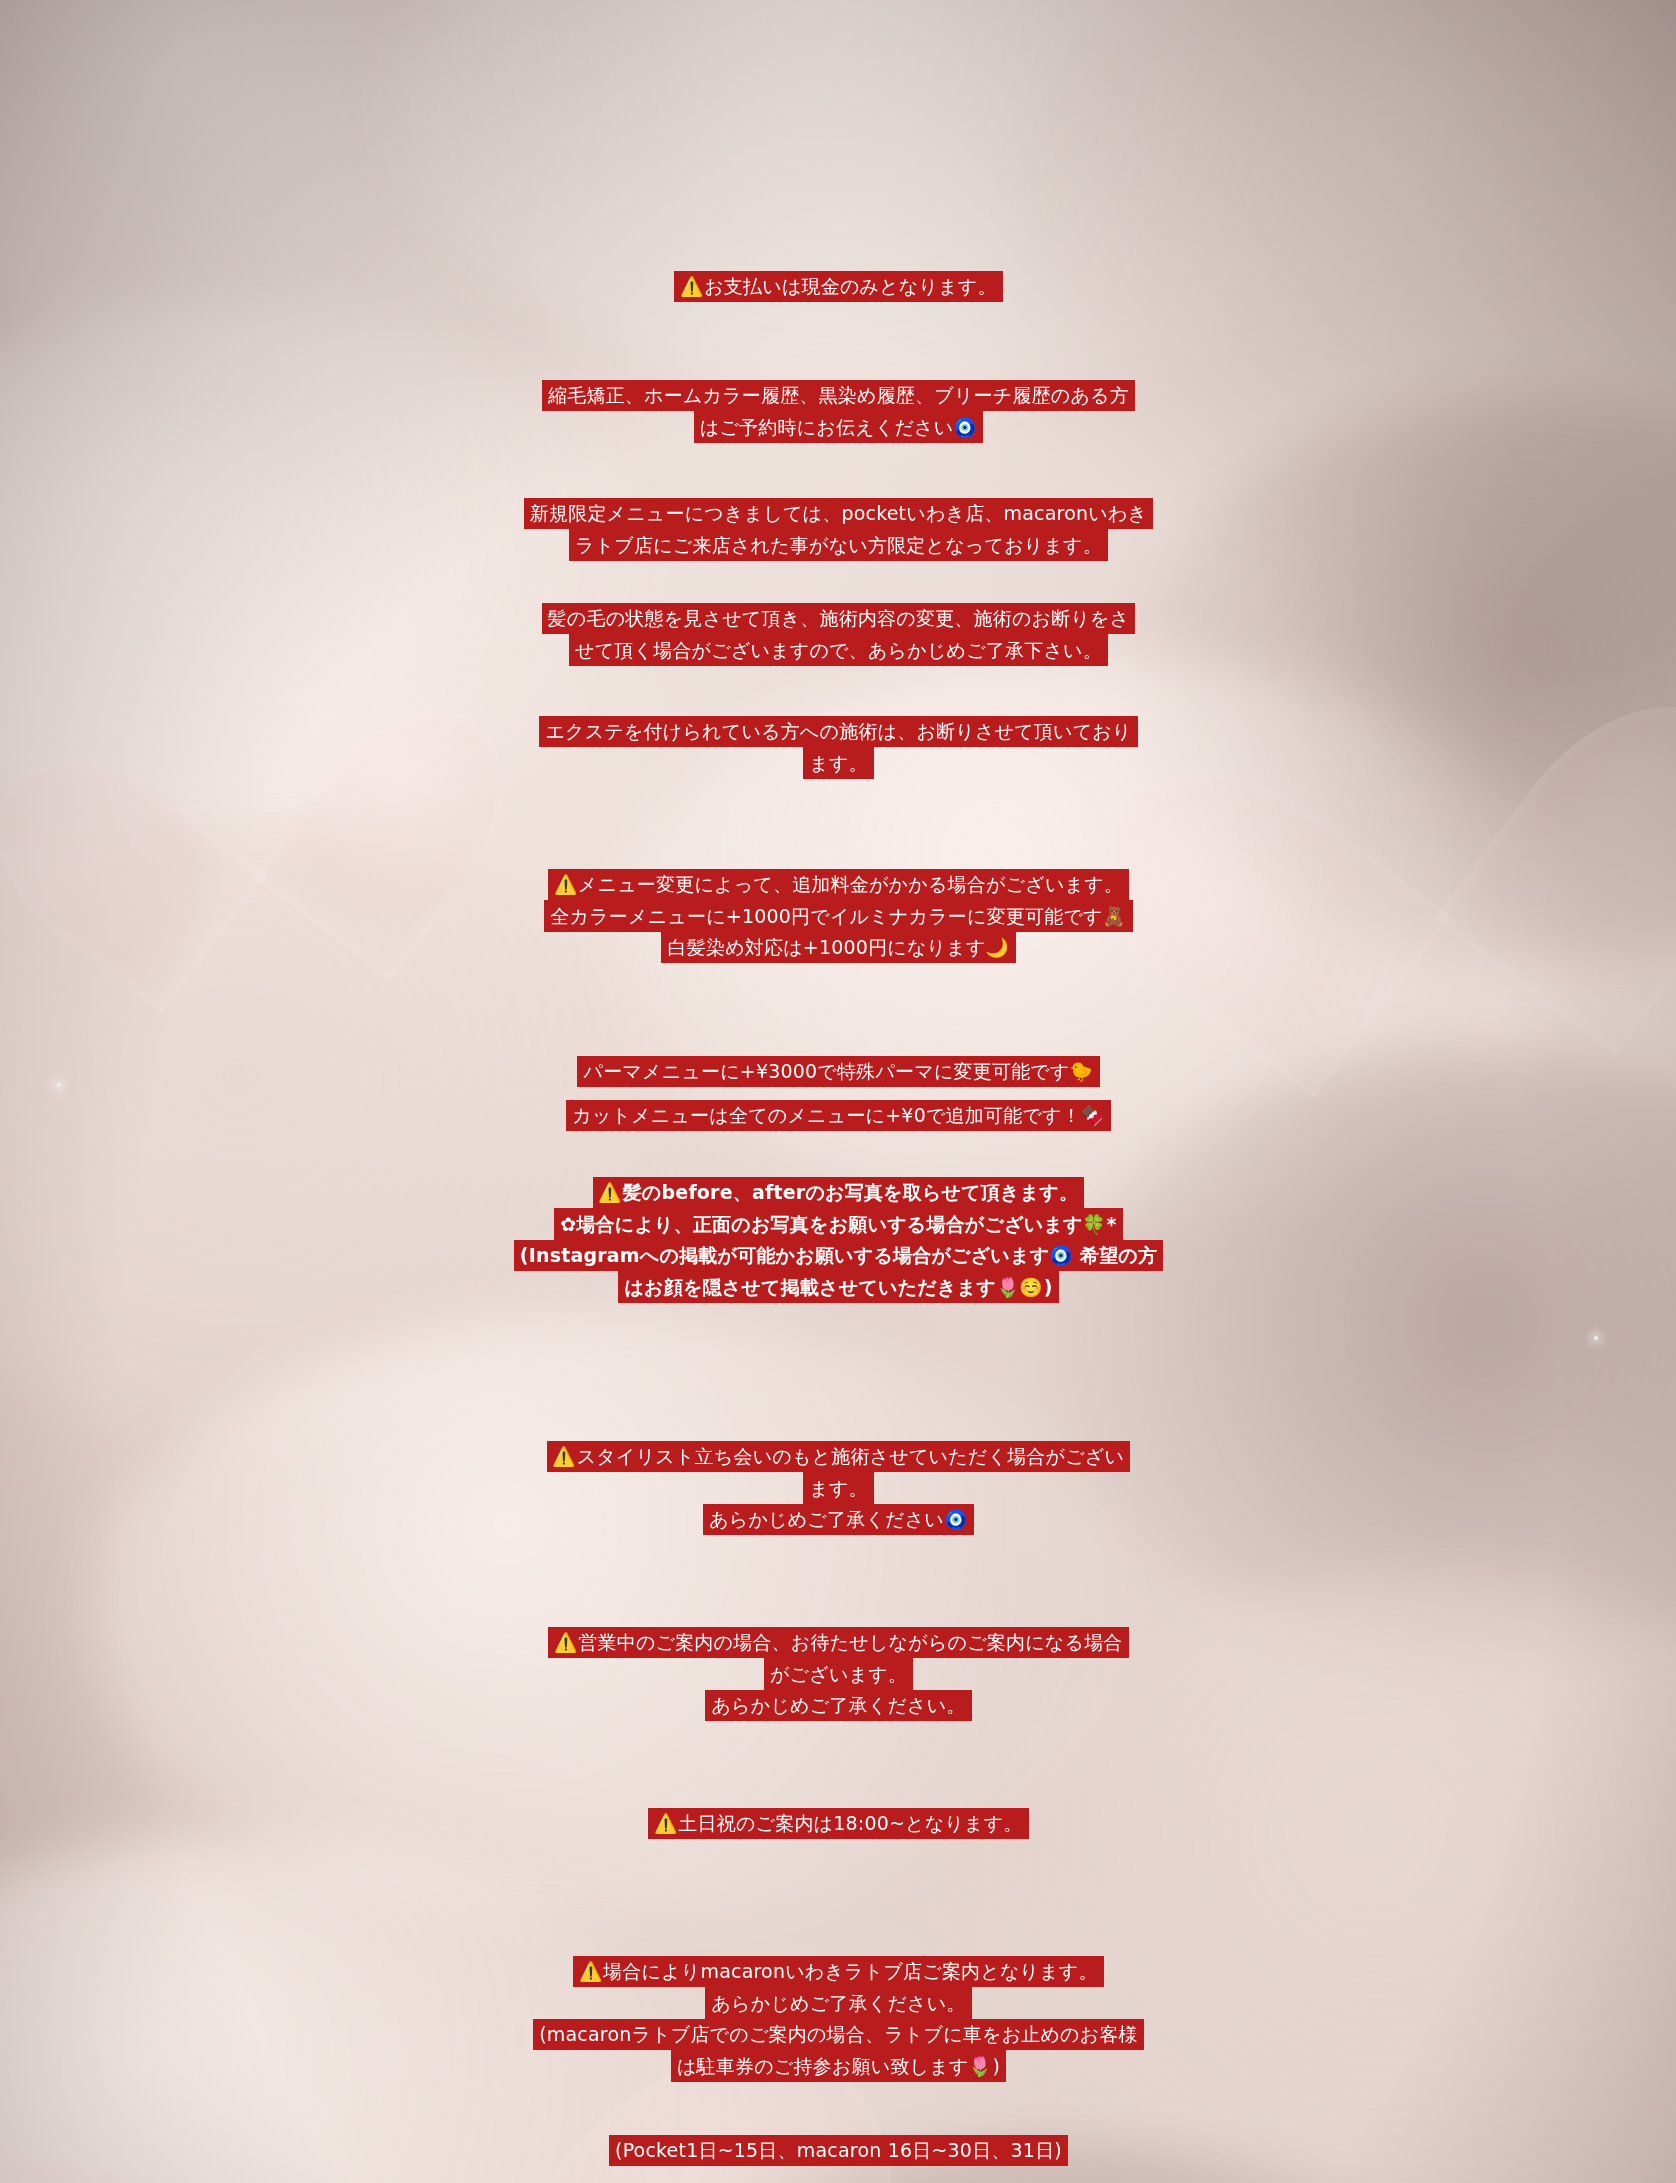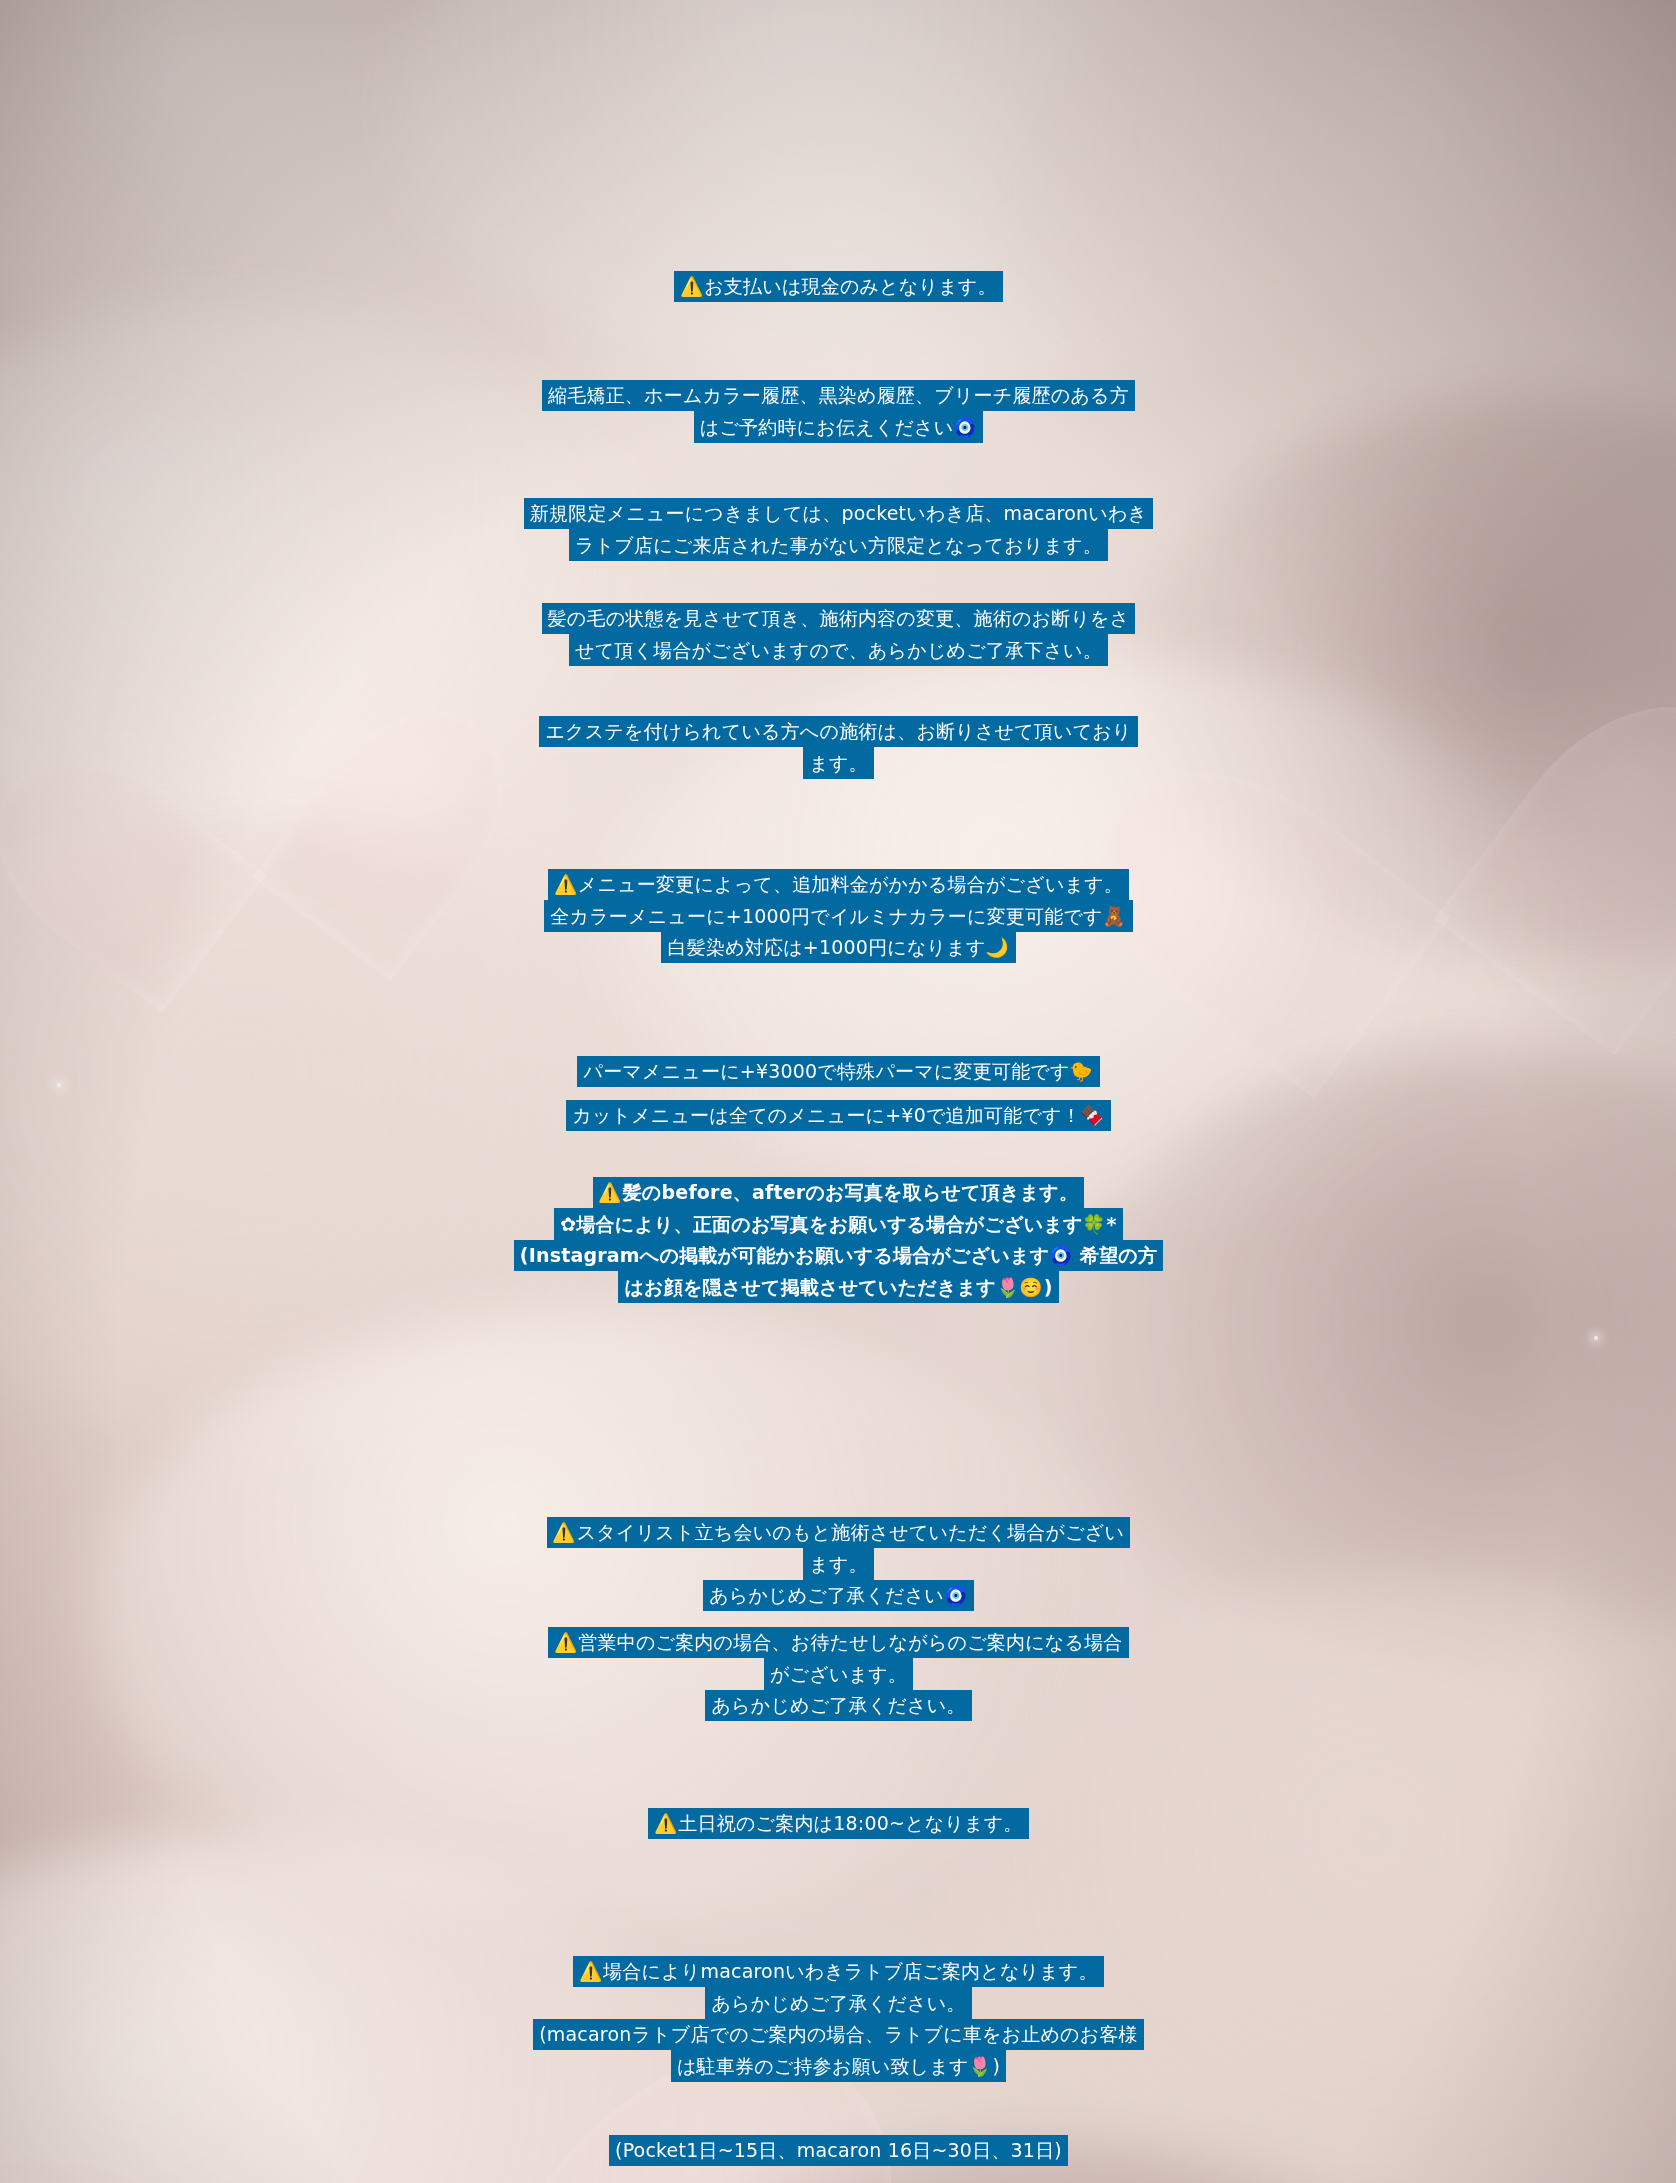--- a/index.html
+++ b/index.html
@@ -84,21 +84,21 @@
     align-items: center;
   }
   .block {
     width: 100%;
     display: flex;
     flex-direction: column;
     align-items: center;
   }
   .line {
     display: inline-block;
-    background: #0369a1;
+    background: #b91c1c;
     color: #ffffff;
     font-size: 19px;
     line-height: 1.52;
     letter-spacing: 0.2px;
     padding: 1.3px 6.1px;
     margin: 0;
     white-space: pre;
     box-decoration-break: clone;
     -webkit-box-decoration-break: clone;
   }
@@ -172,21 +172,21 @@
       <div><span class="line">カットメニューは全てのメニューに+¥0で追加可能です！🍫</span></div>
     </div>
 
     <div class="block" style="position:absolute; top:1177px; left:0;font-weight:bold;">
       <div><span class="line">⚠️髪のbefore、afterのお写真を取らせて頂きます。</span></div>
       <div><span class="line">✿場合により、正面のお写真をお願いする場合がございます🍀*</span></div>
       <div><span class="line">(Instagramへの掲載が可能かお願いする場合がございます🧿 希望の方</span></div>
       <div><span class="line">はお顔を隠させて掲載させていただきます🌷☺️)</span></div>
     </div>
 
-    <div class="block" style="position:absolute; top:1517px; left:0;">
+    <div class="block" style="position:absolute; top:1441px; left:0;">
       <div><span class="line">⚠️スタイリスト立ち会いのもと施術させていただく場合がござい</span></div>
       <div><span class="line">ます。</span></div>
       <div><span class="line">あらかじめご了承ください🧿</span></div>
     </div>
 
     <div class="block" style="position:absolute; top:1627px; left:0;">
       <div><span class="line">⚠️営業中のご案内の場合、お待たせしながらのご案内になる場合</span></div>
       <div><span class="line">がございます。</span></div>
       <div><span class="line">あらかじめご了承ください。</span></div>
     </div>

